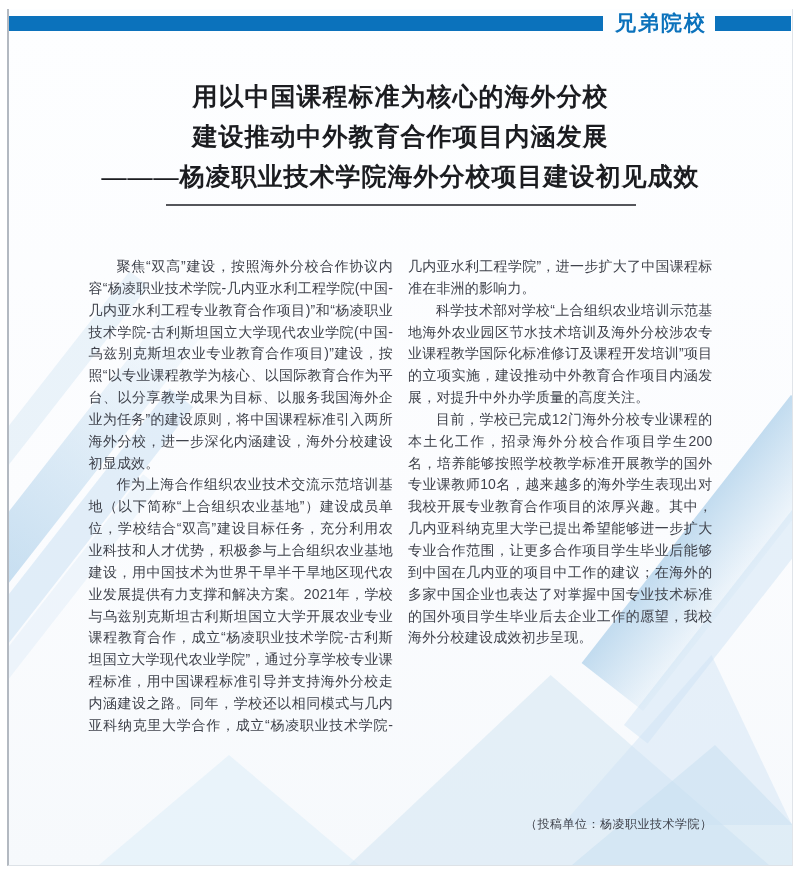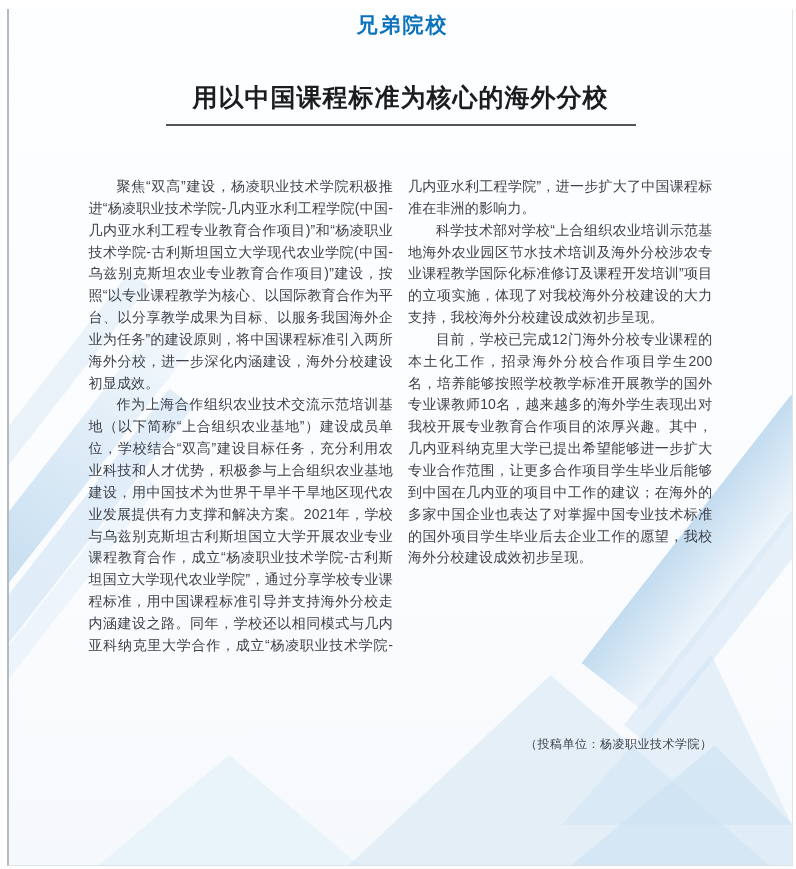--- a/index.html
+++ b/index.html
@@ -42,41 +42,41 @@
      background:rgba(224,238,248,.6);clip-path:polygon(50% 0,0 100%,100% 100%);}
   .tri-r{right:0;bottom:40px;width:230px;height:170px;
      background:rgba(206,227,243,.45);clip-path:polygon(65% 0,0 100%,100% 100%);}
   .tri-rb{right:-40px;bottom:0;width:260px;height:120px;
      background:rgba(196,221,240,.45);clip-path:polygon(55% 0,0 100%,100% 100%);}
 
   
   .header{
     position:relative;z-index:2;
     display:flex;align-items:center;
-    margin-top:2px;height:24px;flex-direction:column;
+    margin-top:2px;height:24px;
   }
   .header .bar{height:15px;background:var(--accent-blue);}
   .header .bar-left{flex:1;}
   .header .bar-right{width:76px;margin-right:1px;}
   .header .category{
     margin:0 8px 0 12px;
     font-size:21px;font-weight:bold;letter-spacing:2px;
     color:var(--accent-blue);white-space:nowrap;
   }
 
   
   .content{position:relative;z-index:1;}
   .title{
     margin:42px 20px 0;
     text-align:center;
     font-size:25px;line-height:40px;font-weight:bold;
     letter-spacing:1px;
     color:var(--title-color);
   }
-  .title span{display:block;}
+  .title span{display:block;font-family:Liberation Serif, serif;}
   .divider{
     width:470px;margin:7px auto 0;
     border-top:2px solid #55565b;height:0;
   }
   .body-cols{
     width:624px;height:504px;
     margin:50px auto 0;
     column-count:2;column-gap:15px;column-fill:auto;
     font-size:14px;line-height:21.85px;
     text-align:justify;
@@ -109,25 +109,27 @@
 
   <div class="header">
     <div class="bar bar-left"></div>
     <div class="category">兄弟院校</div>
     <div class="bar bar-right"></div>
   </div>
 
   <div class="content">
     <h1 class="title">
       <span>用以中国课程标准为核心的海外分校</span>
+      <span>建设推动中外教育合作项目内涵发展</span>
+      <span>———杨凌职业技术学院海外分校项目建设初见成效</span>
     </h1>
     <div class="divider"></div>
 
     <div class="body-cols">
-      <p>聚焦“双高”建设，杨凌职业技术学院积极推进“杨凌职业技术学院-几内亚水利工程学院(中国-几内亚水利工程专业教育合作项目)”和“杨凌职业技术学院-古利斯坦国立大学现代农业学院(中国-乌兹别克斯坦农业专业教育合作项目)”建设，按照“以专业课程教学为核心、以国际教育合作为平台、以分享教学成果为目标、以服务我国海外企业为任务”的建设原则，将中国课程标准引入两所海外分校，进一步深化内涵建设，海外分校建设初显成效。</p>
+      <p>聚焦“双高”建设，按照海外分校合作协议内容“杨凌职业技术学院-几内亚水利工程学院(中国-几内亚水利工程专业教育合作项目)”和“杨凌职业技术学院-古利斯坦国立大学现代农业学院(中国-乌兹别克斯坦农业专业教育合作项目)”建设，按照“以专业课程教学为核心、以国际教育合作为平台、以分享教学成果为目标、以服务我国海外企业为任务”的建设原则，将中国课程标准引入两所海外分校，进一步深化内涵建设，海外分校建设初显成效。</p>
       <p>作为上海合作组织农业技术交流示范培训基地（以下简称“上合组织农业基地”）建设成员单位，学校结合“双高”建设目标任务，充分利用农业科技和人才优势，积极参与上合组织农业基地建设，用中国技术为世界干旱半干旱地区现代农业发展提供有力支撑和解决方案。2021年，学校与乌兹别克斯坦古利斯坦国立大学开展农业专业课程教育合作，成立“杨凌职业技术学院-古利斯坦国立大学现代农业学院”，通过分享学校专业课程标准，用中国课程标准引导并支持海外分校走内涵建设之路。同年，学校还以相同模式与几内亚科纳克里大学合作，成立“杨凌职业技术学院-几内亚水利工程学院”，进一步扩大了中国课程标准在非洲的影响力。</p>
-      <p>科学技术部对学校“上合组织农业培训示范基地海外农业园区节水技术培训及海外分校涉农专业课程教学国际化标准修订及课程开发培训”项目的立项实施，体现了对我校海外分校建设的大力支持，我校海外分校建设成效初步呈现。</p>
+      <p>科学技术部对学校“上合组织农业培训示范基地海外农业园区节水技术培训及海外分校涉农专业课程教学国际化标准修订及课程开发培训”项目的立项实施，建设推动中外教育合作项目内涵发展，对提升中外办学质量的高度关注。</p>
       <p>目前，学校已完成12门海外分校专业课程的本土化工作，招录海外分校合作项目学生200名，培养能够按照学校教学标准开展教学的国外专业课教师10名，越来越多的海外学生表现出对我校开展专业教育合作项目的浓厚兴趣。其中，几内亚科纳克里大学已提出希望能够进一步扩大专业合作范围，让更多合作项目学生毕业后能够到中国在几内亚的项目中工作的建议；在海外的多家中国企业也表达了对掌握中国专业技术标准的国外项目学生毕业后去企业工作的愿望，我校海外分校建设成效初步呈现。</p>
     </div>
 
     <div class="attribution">（投稿单位：杨凌职业技术学院）</div>
   </div>
 </div>
 
 </body></html>

